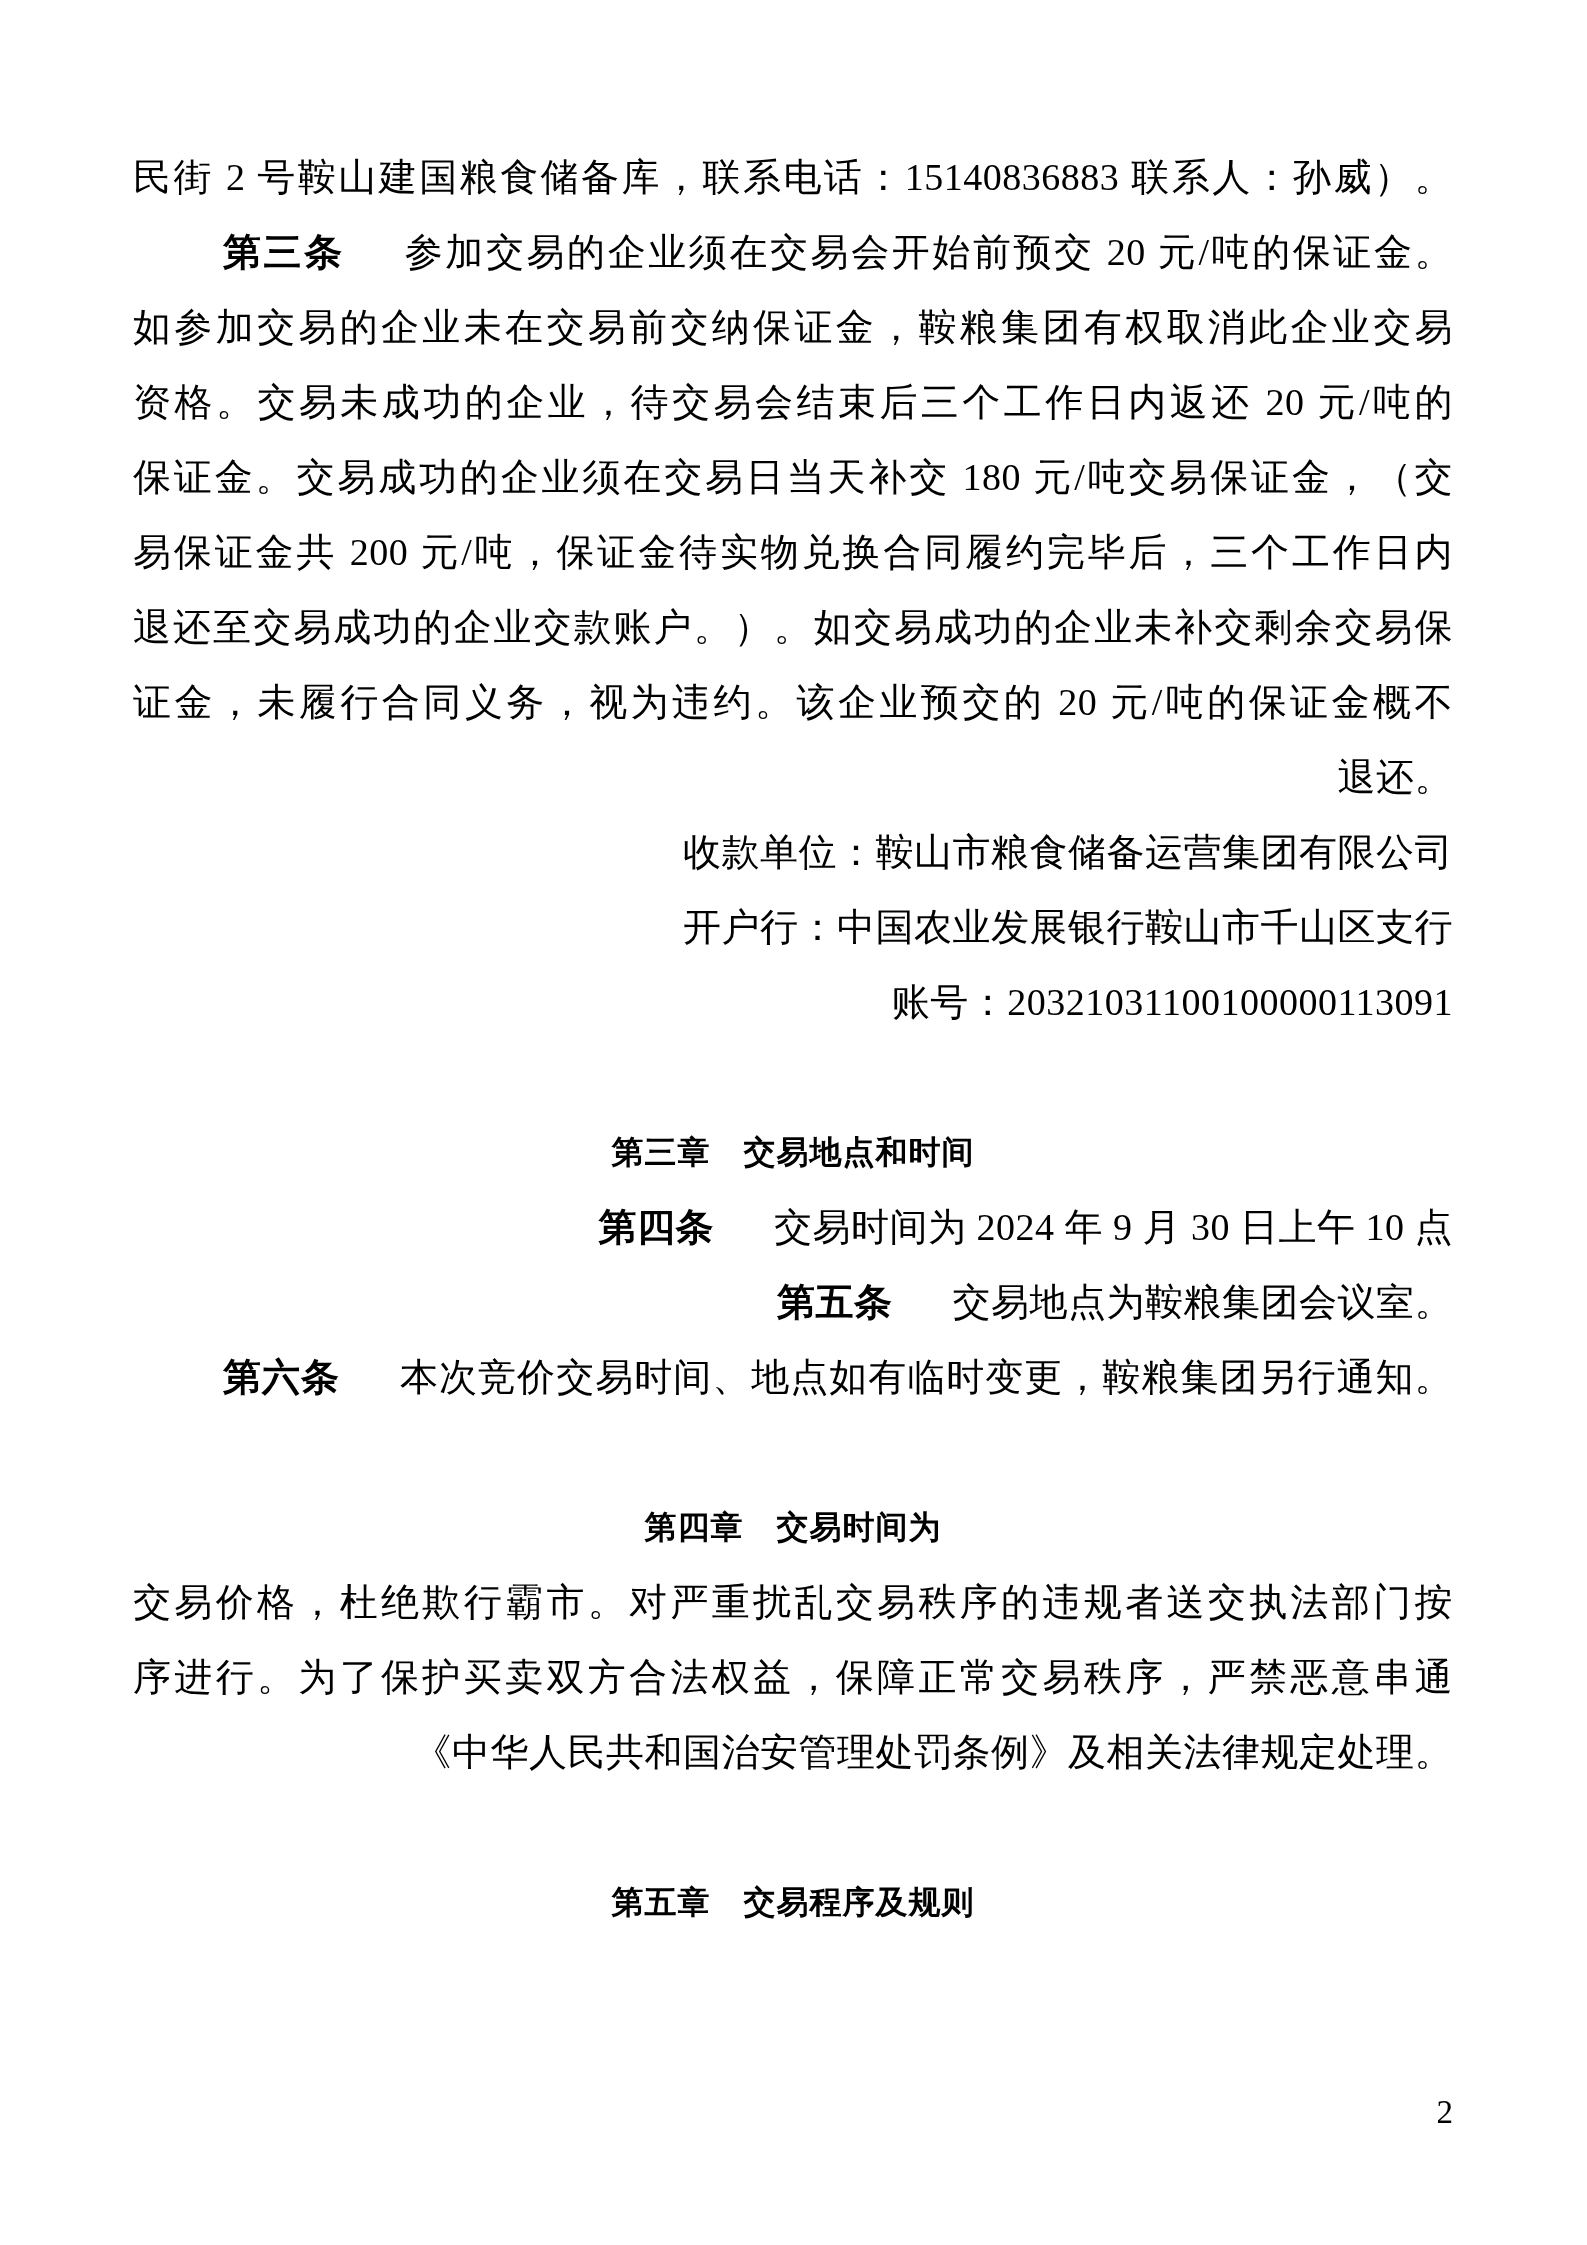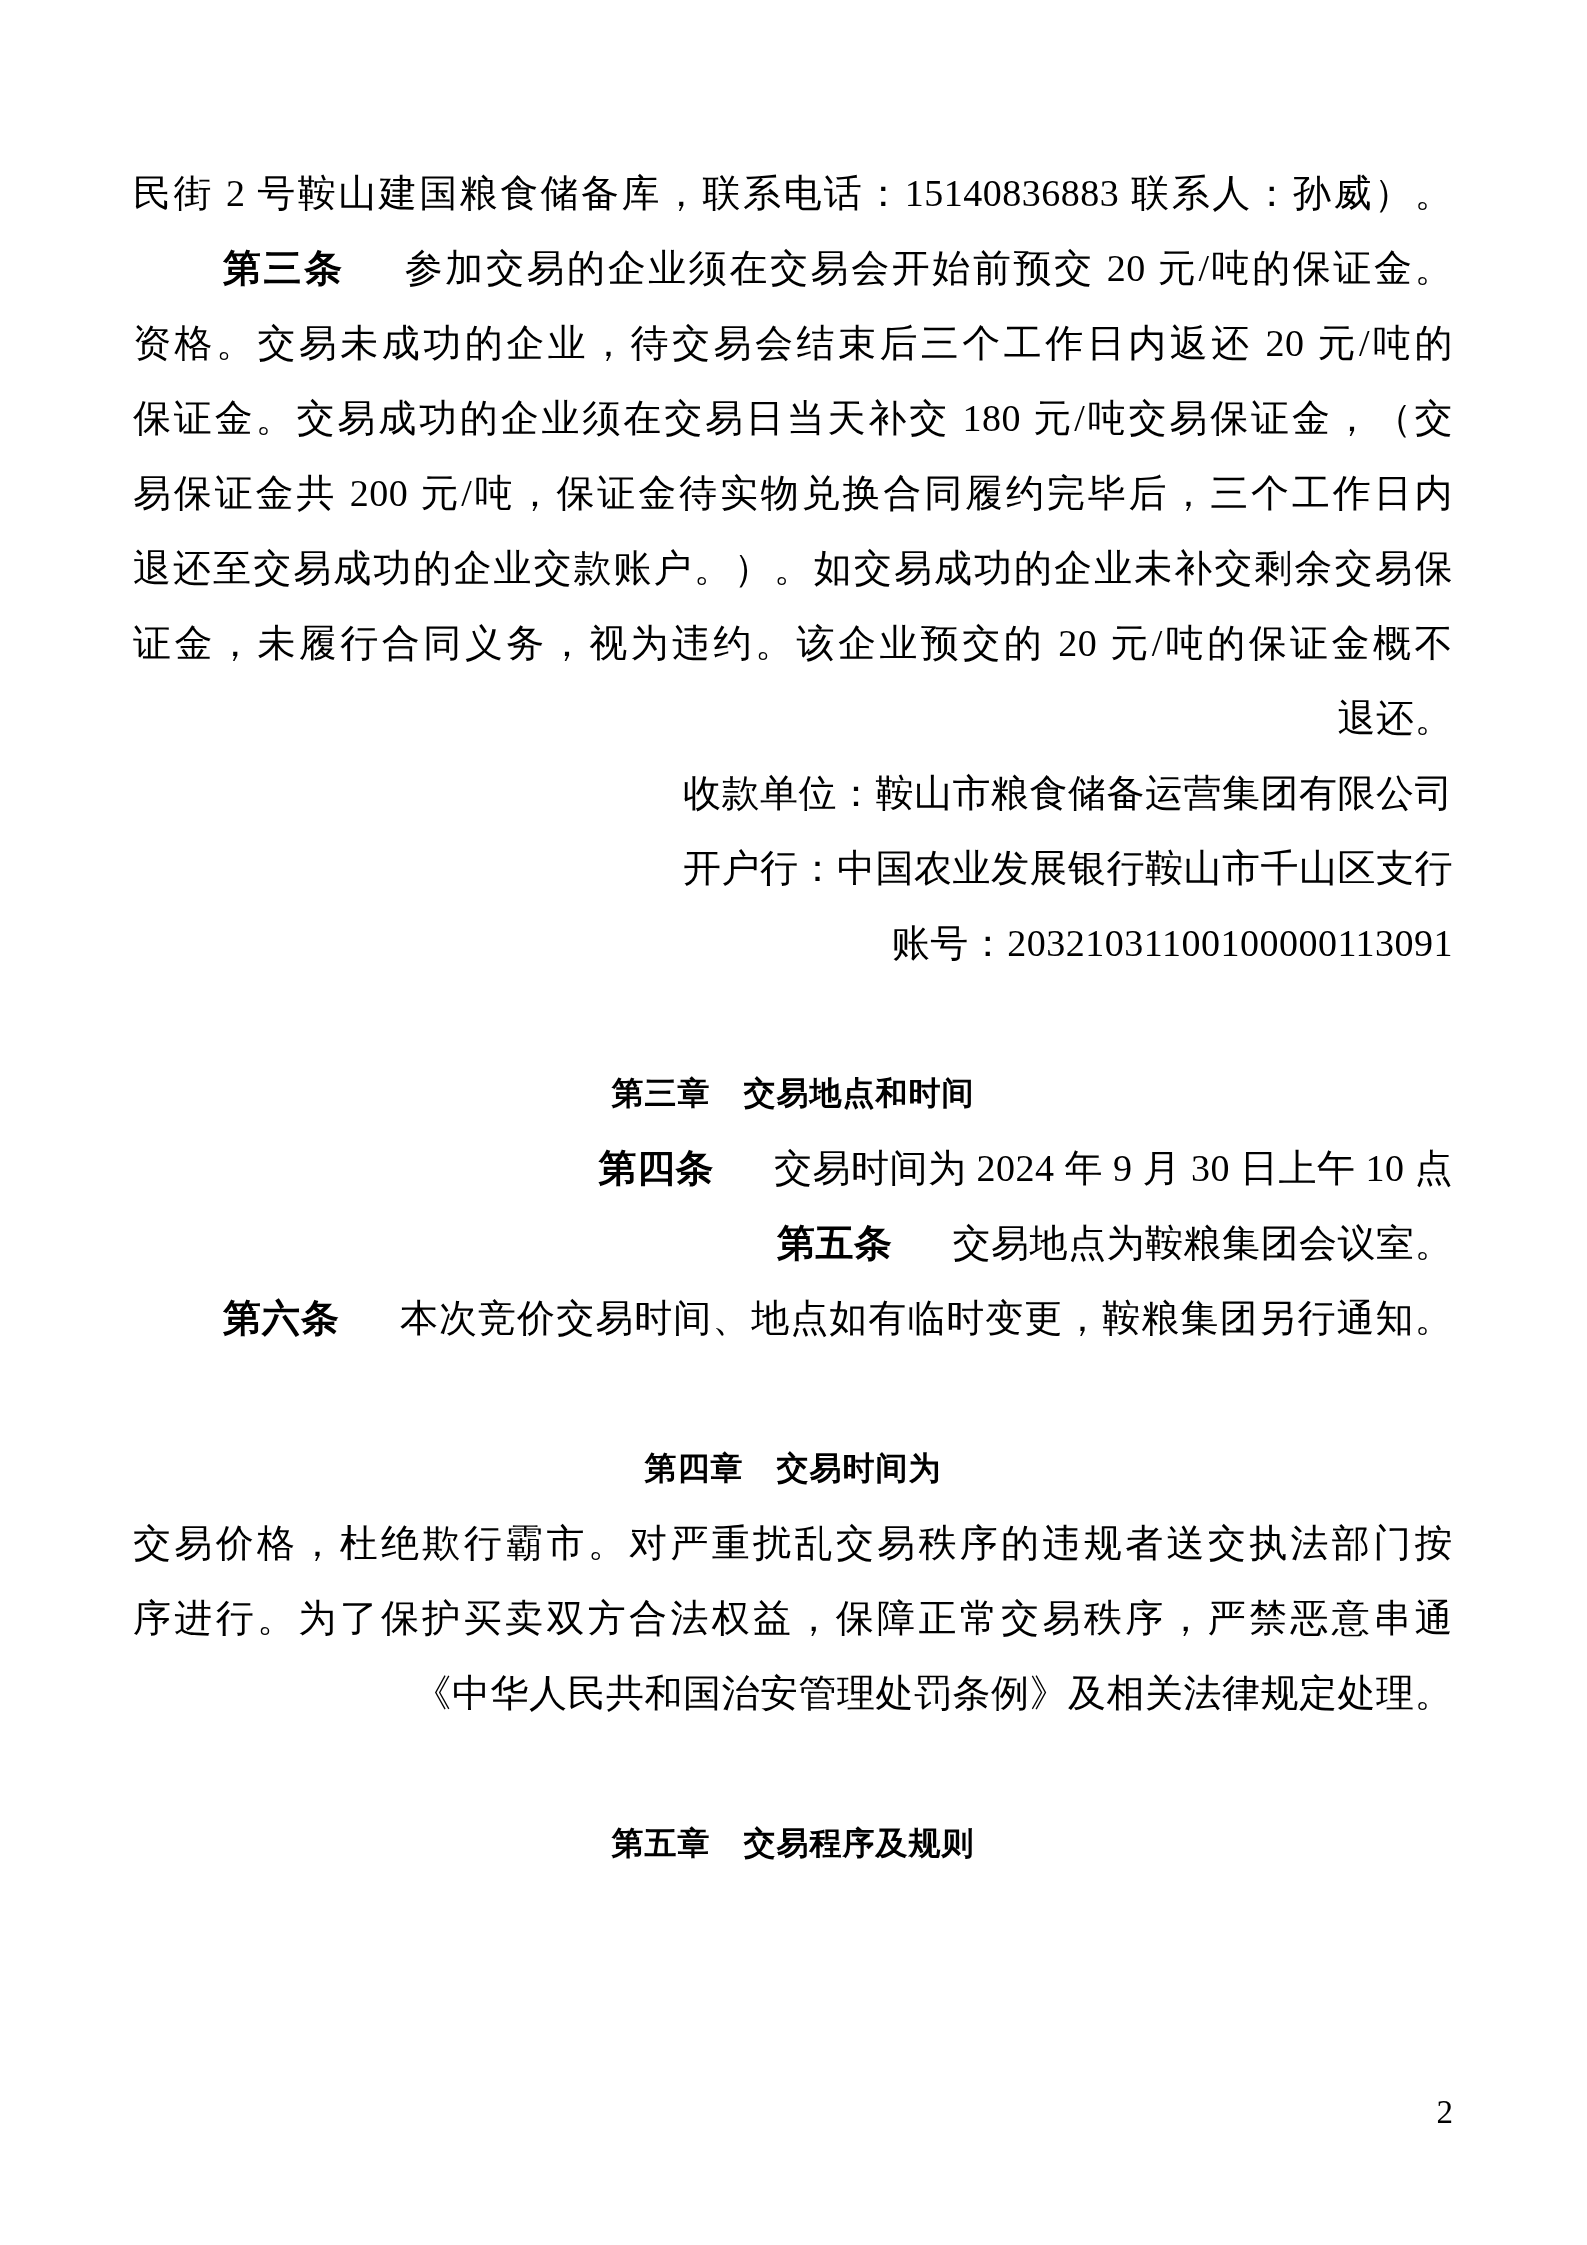--- a/index.html
+++ b/index.html
@@ -12,21 +12,21 @@
     width: 1587px;
     height: 2245px;
     background: #ffffff;
     overflow: hidden;
     color: #000000;
     font-family: "Liberation Serif", "DejaVu Serif", serif;
   }
   .doc-content {
     position: absolute;
     left: 133px;
-    top: 156px;
+    top: 140px;
     width: 1320px;
   }
   .line {
     height: 75px;
     line-height: 75px;
     font-size: 38px;
     letter-spacing: 0.5px;
     white-space: normal;
     overflow: hidden;
     text-align: right;
@@ -67,20 +67,21 @@
 <body>
 
 <div class="doc-page">
   <div class="doc-content">
 
     <div class="line justify">民街 2 号鞍山建国粮食储备库，联系电话：15140836883 联系人：孙威）。</div>
 
     <div class="line justify indent">
       <span class="article-label">第三条</span><span>参加交易的企业须在交易会开始前预交 20 元/吨的保证金。</span>
     </div>
+    <div class="line justify">如参加交易的企业未在交易前交纳保证金，鞍粮集团有权取消此企业交易</div>
     <div class="line justify">资格。交易未成功的企业，待交易会结束后三个工作日内返还 20 元/吨的</div>
     <div class="line justify">保证金。交易成功的企业须在交易日当天补交 180 元/吨交易保证金，（交</div>
     <div class="line justify">易保证金共 200 元/吨，保证金待实物兑换合同履约完毕后，三个工作日内</div>
     <div class="line justify">退还至交易成功的企业交款账户。）。如交易成功的企业未补交剩余交易保</div>
     <div class="line justify">证金，未履行合同义务，视为违约。该企业预交的 20 元/吨的保证金概不</div>
     <div class="line">退还。</div>
 
     <div class="line indent">收款单位：鞍山市粮食储备运营集团有限公司</div>
     <div class="line indent">开户行：中国农业发展银行鞍山市千山区支行</div>
     <div class="line indent">账号：20321031100100000113091</div>

